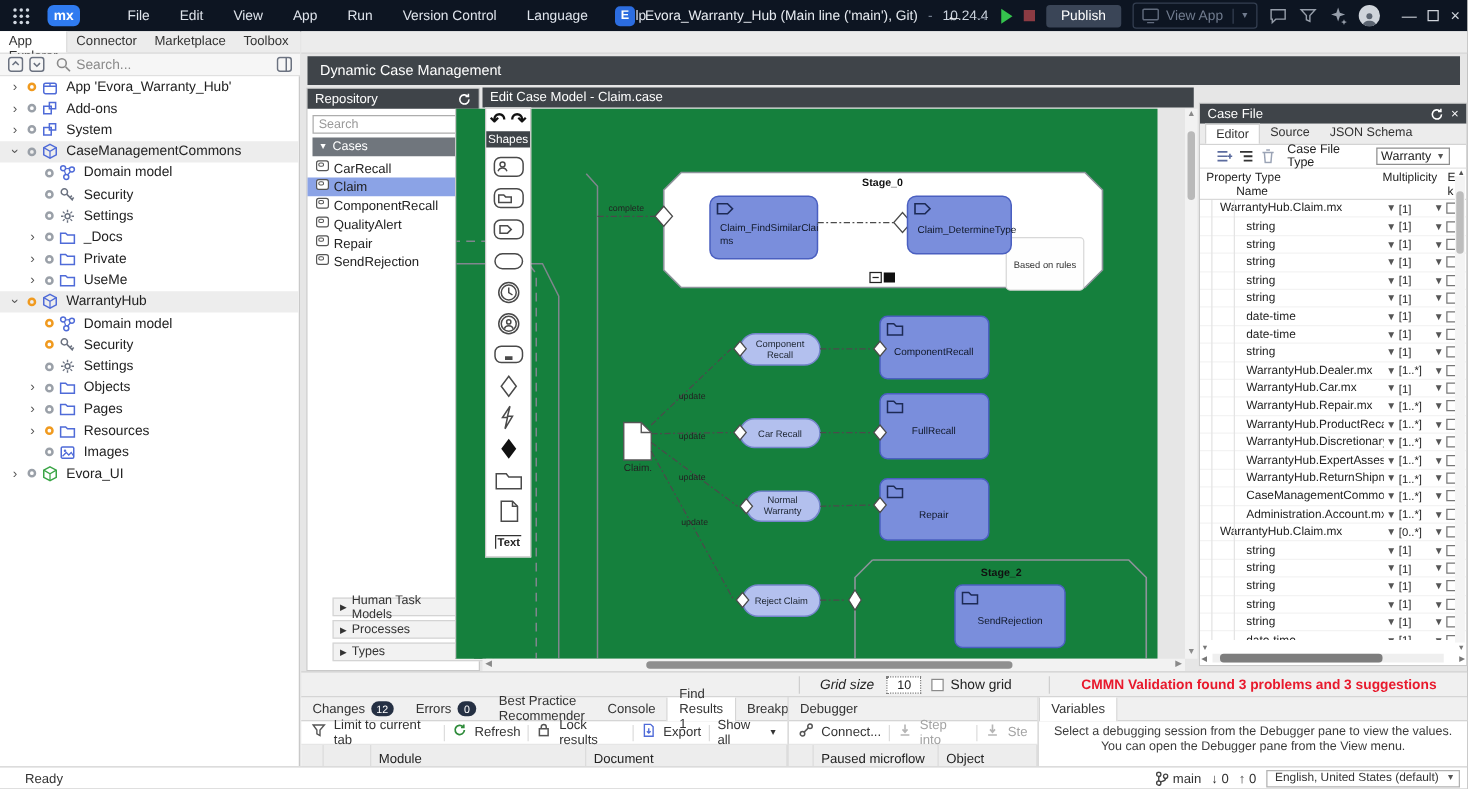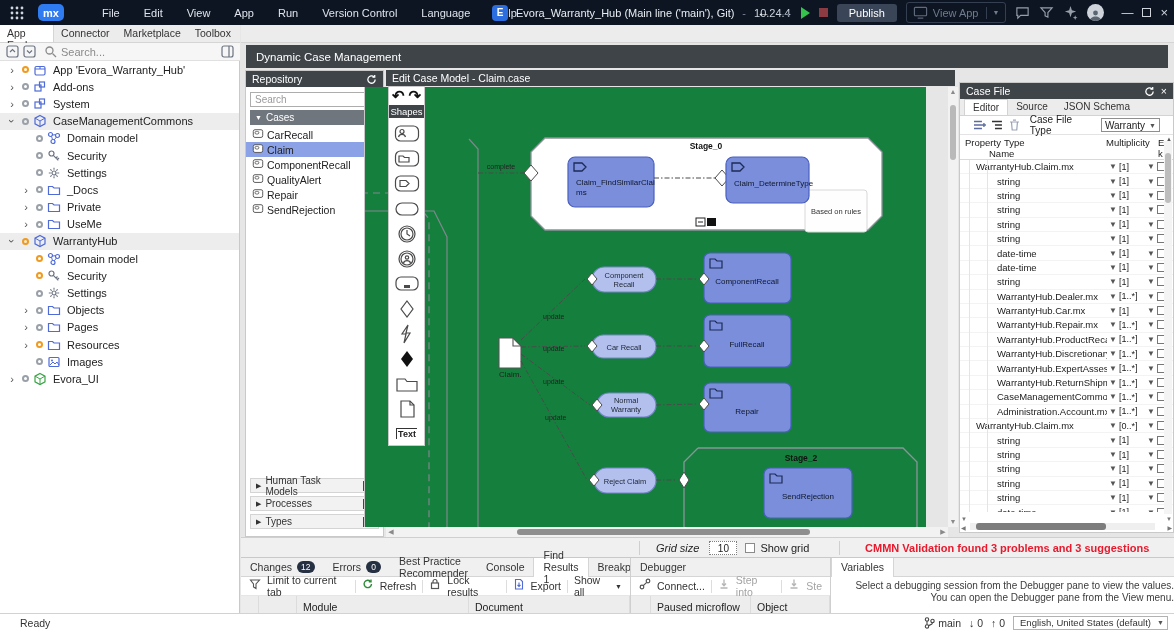--- a/index.html
+++ b/index.html
@@ -59,21 +59,21 @@
 
   
   #repo { position:absolute; left:245px; top:70px; width:139px; height:467px; background:#fff; border:1px solid #c9c9c9; }
   #repo-search { margin:5px 4px 3px 4px; height:15px; border:1px solid #adadad; padding:0 4px; font-size:10px; color:#9a9a9a; display:flex; align-items:center; }
   .sec-head { margin:2px 4px; height:15px; background:#70767d; color:#fff; font-size:10px; display:flex; align-items:center; padding:0 5px; gap:4px; }
   .sec-head .grow { flex:1; }
   .sec-collapsed { margin:3px 4px; height:15px; background:#f2f2f2; border:1px solid #d4d4d4; color:#333; font-size:10px; display:flex; align-items:center; padding:0 5px; gap:4px; }
   .sec-collapsed .grow { flex:1; }
   .case-item { height:15px; display:flex; align-items:center; gap:3px; padding-left:6px; font-size:10.5px; color:#222; }
   .case-item.selected { background:#8ba3e6; }
-  #repo-bottom { position:absolute; left:0; bottom:4px; width:100%;margin-top:16px; }
+  #repo-bottom { position:absolute; left:16px; bottom:4px; width:100%;margin-top:16px; }
 
   
   #palette { position:absolute; left:388px; top:86px; width:37px; height:360px; background:#fff; border:1px solid #c9c9c9; z-index:5; }
   #undoredo { display:flex; justify-content:center; gap:4px; font-size:15px; font-weight:bold; color:#111; height:18px; align-items:center; }
   #palette-title { background:#3f4449; color:#fff; font-size:9.5px; text-align:center; padding:1px 0; }
   #palette-items { display:flex; flex-direction:column; align-items:center; gap:4px; padding-top:5px; }
   .pal-item { width:28px; height:21px; display:flex; align-items:center; justify-content:center; }
   .pal-text { font-size:9px; font-weight:bold; border-left:1.5px solid #333; border-top:1.5px solid #333; padding:0 1px; }
 
   
@@ -120,21 +120,21 @@
   .dock-pane { position:absolute; top:0; height:56px; border-left:1px solid #cfcfcf; }
   .dock-tabs { height:19px; background:#f0f0f0; border-bottom:1px solid #d5d5d5; display:flex; align-items:center; font-size:10.5px; color:#333; }
   .dock-tab { display:flex; align-items:center; gap:5px; padding:0 9px; height:19px; }
   .dock-tab.active { background:#fff; border-left:1px solid #d5d5d5; border-right:1px solid #d5d5d5; }
   .badge { background:#253043; color:#fff; border-radius:8px; min-width:15px; height:12px; line-height:12px; font-size:8.5px; text-align:center; padding:0 4px; }
   .dock-toolbar { height:19px; display:flex; align-items:center; gap:6px; padding:0 8px; font-size:10.5px; color:#333; border-bottom:1px solid #e6e6e6; }
   .dock-toolbar .vsep { width:1px; height:13px; background:#ddd; }
   .dock-toolbar .dim { color:#a3a3a3; }
   .dock-cols { height:18px; background:#ededed; border-bottom:1px solid #d9d9d9; display:flex; align-items:center; font-size:10.5px; color:#222; }
   .dock-cols .cell { border-right:1px solid #dcdcdc; height:100%; display:flex; align-items:flex-end; padding:0 6px; }
-  .vars-msg { text-align:right; font-size:10px; color:#3c3c3c; line-height:11.5px; padding-top:3px; }
+  .vars-msg { text-align:center; font-size:10px; color:#3c3c3c; line-height:11.5px; padding-top:3px; }
 
   
   #statusbar { position:absolute; left:0; top:613px; width:1174px; height:18px; background:#fff; border-top:1px solid #d2d2d2; display:flex; align-items:center; font-size:10.5px; color:#333; }
   #statusbar .grow { flex:1; }
   #sb-right { display:flex; align-items:center; gap:8px; margin-right:6px; }
   #lang-select { border:1px solid #b2b2b2; padding:0 16px 0 6px; height:14px; display:flex; align-items:center; font-size:9.5px; position:relative; }
   #lang-select .car { position:absolute; right:3px; font-size:7px; color:#555; }
   .ticon { display:inline-flex; align-items:center; }
 </style>
 </head>

